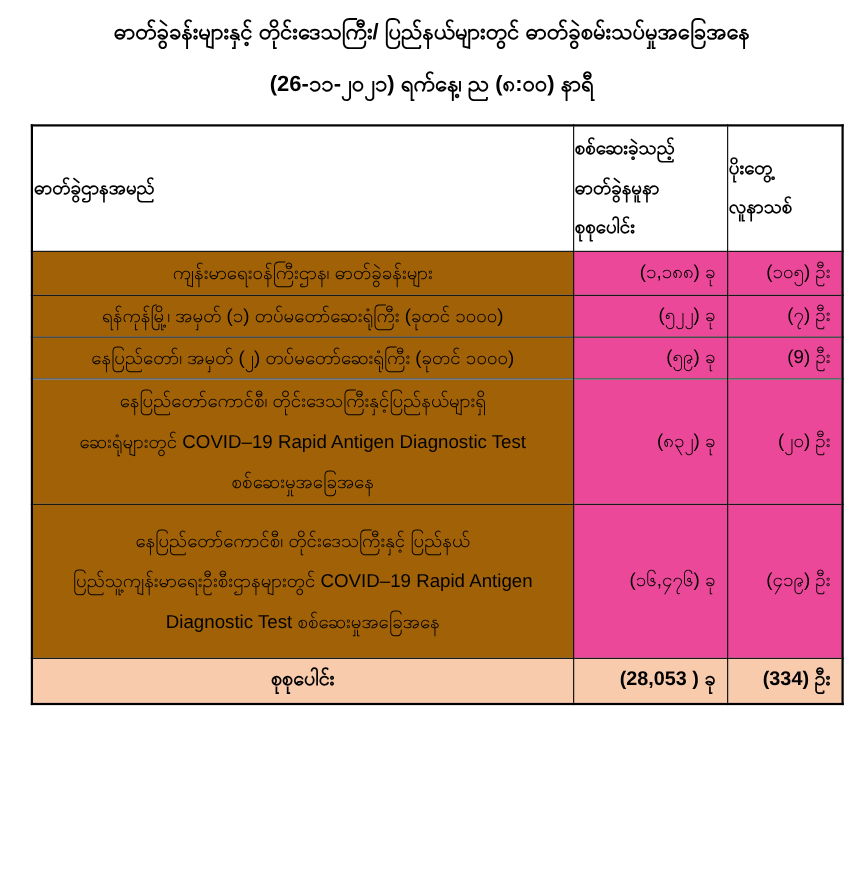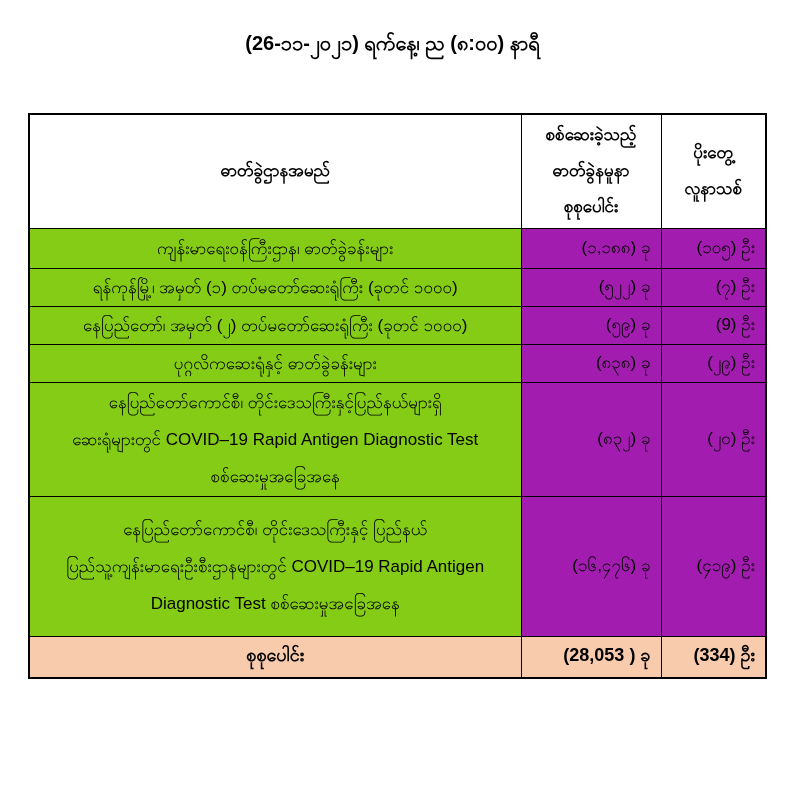--- a/index.html
+++ b/index.html
@@ -52,50 +52,51 @@
   tr.h-header { height: 114px; }
   tr.h-40 { height: 40px; }
   tr.h-38 { height: 38px; padding-left: 28px; }
   tr.h-114 { height: 114px; }
   tr.h-116 { height: 140px; }
   tr.h-42 { height: 42px; }
 
   th.header-cell {
     font-weight: bold;
     font-size: 18px;
-    text-align: center;
+    text-align: left;
     background: #ffffff;
     white-space: pre-line;
     line-height: 36px;
   }
   td.name-cell {
-    background: #84cc16;
+    background: #a16207;
     text-align: center;
     white-space: pre-line;
     line-height: 37px;
     padding: 0 6px;
   }
   td.num-cell {
-    background: #a21caf;
+    background: #ec4899;
     text-align: right;
     padding-right: 10px;
   }
   tr.total-row td {
     background: #f8cbad;
     font-weight: bold;
     font-size: 18px;
   }
   tr.total-row td.total-label-cell { text-align: center; }
 </style>
 </head>
 <body>
 
 <div class="page">
 
   <div class="title-block">
+    <div class="title-line1">ဓာတ်ခွဲခန်းများနှင့် တိုင်းဒေသကြီး/ ပြည်နယ်များတွင် ဓာတ်ခွဲစမ်းသပ်မှုအခြေအနေ</div>
     <div class="title-line2">(26-၁၁-၂၀၂၁) ရက်နေ့၊ ည (၈:၀၀) နာရီ</div>
   </div>
 
   <table class="report">
     <colgroup>
       <col class="c-name">
       <col class="c-samples">
       <col class="c-positives">
     </colgroup>
 
@@ -121,25 +122,20 @@
       <td class="num-cell">(၅၂၂) ခု</td>
       <td class="num-cell">(၇) ဦး</td>
     </tr>
 
     <tr class="h-38">
       <td class="name-cell">နေပြည်တော်၊ အမှတ် (၂) တပ်မတော်ဆေးရုံကြီး (ခုတင် ၁၀၀၀)</td>
       <td class="num-cell">(၅၉) ခု</td>
       <td class="num-cell">(9) ဦး</td>
     </tr>
 
-    <tr class="h-38">
-      <td class="name-cell">ပုဂ္ဂလိကဆေးရုံနှင့် ဓာတ်ခွဲခန်းများ</td>
-      <td class="num-cell">(၈၃၈) ခု</td>
-      <td class="num-cell">(၂၉) ဦး</td>
-    </tr>
 
     <tr class="h-114">
       <td class="name-cell">နေပြည်တော်ကောင်စီ၊ တိုင်းဒေသကြီးနှင့်ပြည်နယ်များရှိ
 ဆေးရုံများတွင် COVID–19 Rapid Antigen Diagnostic Test
 စစ်ဆေးမှုအခြေအနေ</td>
       <td class="num-cell">(၈၃၂) ခု</td>
       <td class="num-cell">(၂၀) ဦး</td>
     </tr>
 
     <tr class="h-116">

